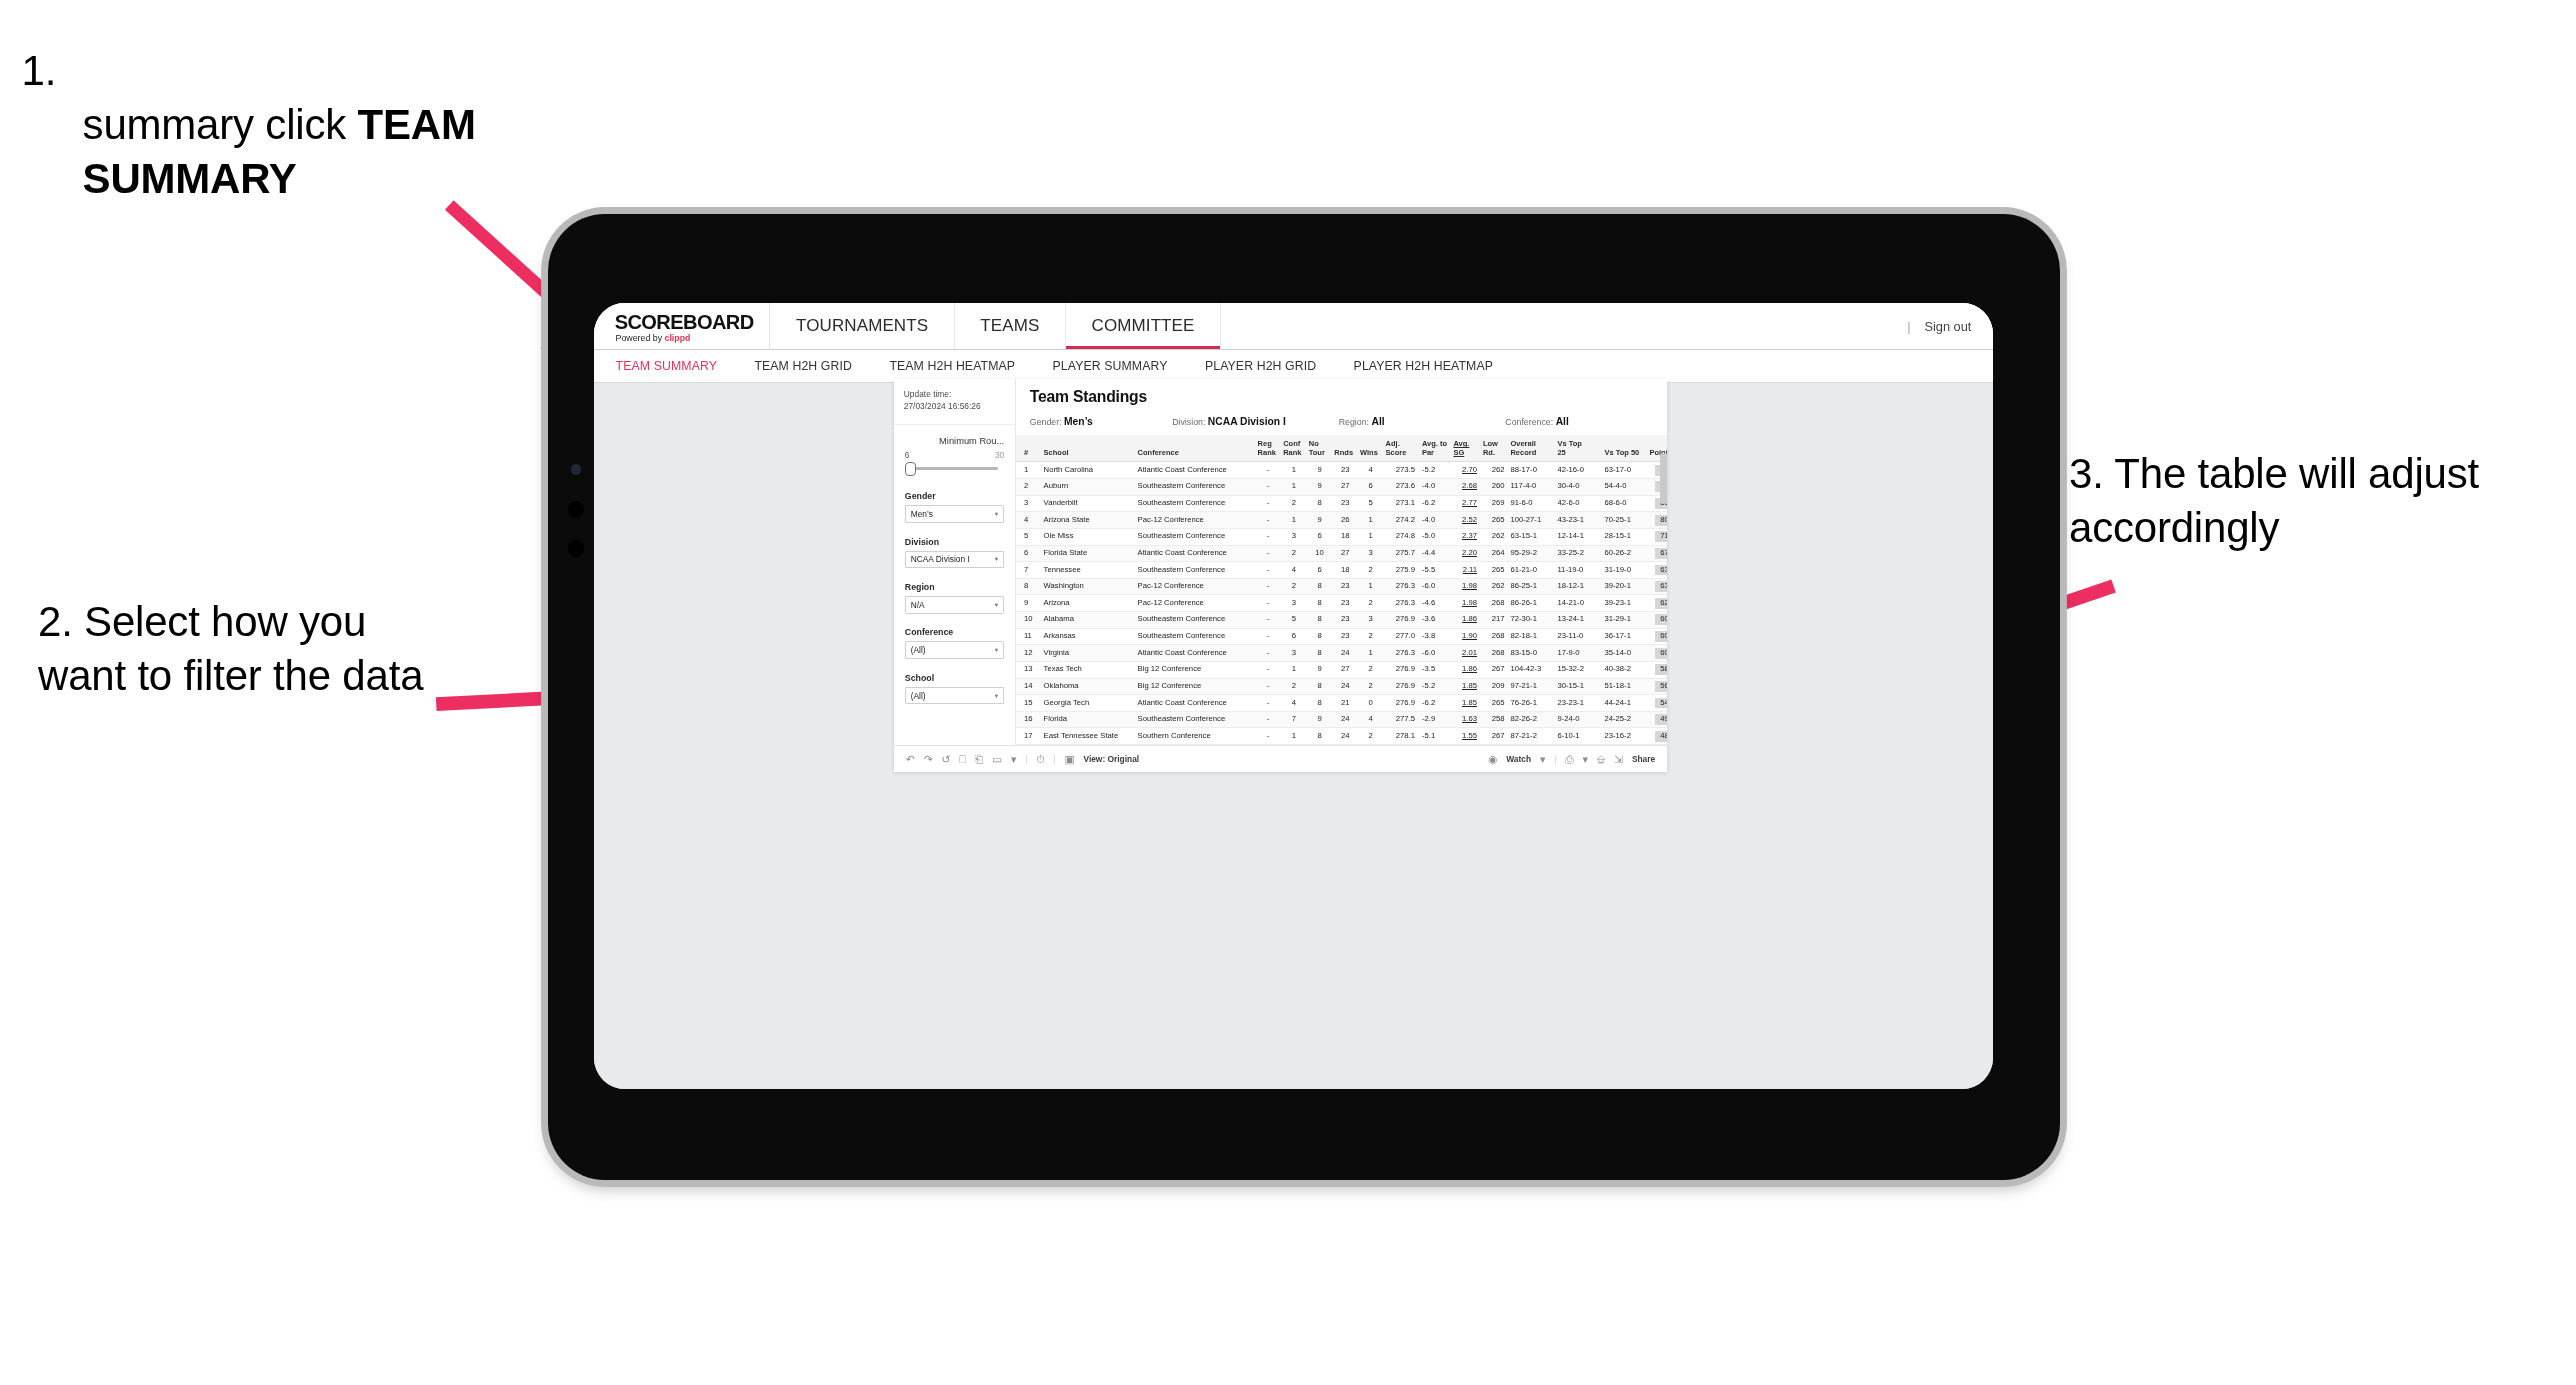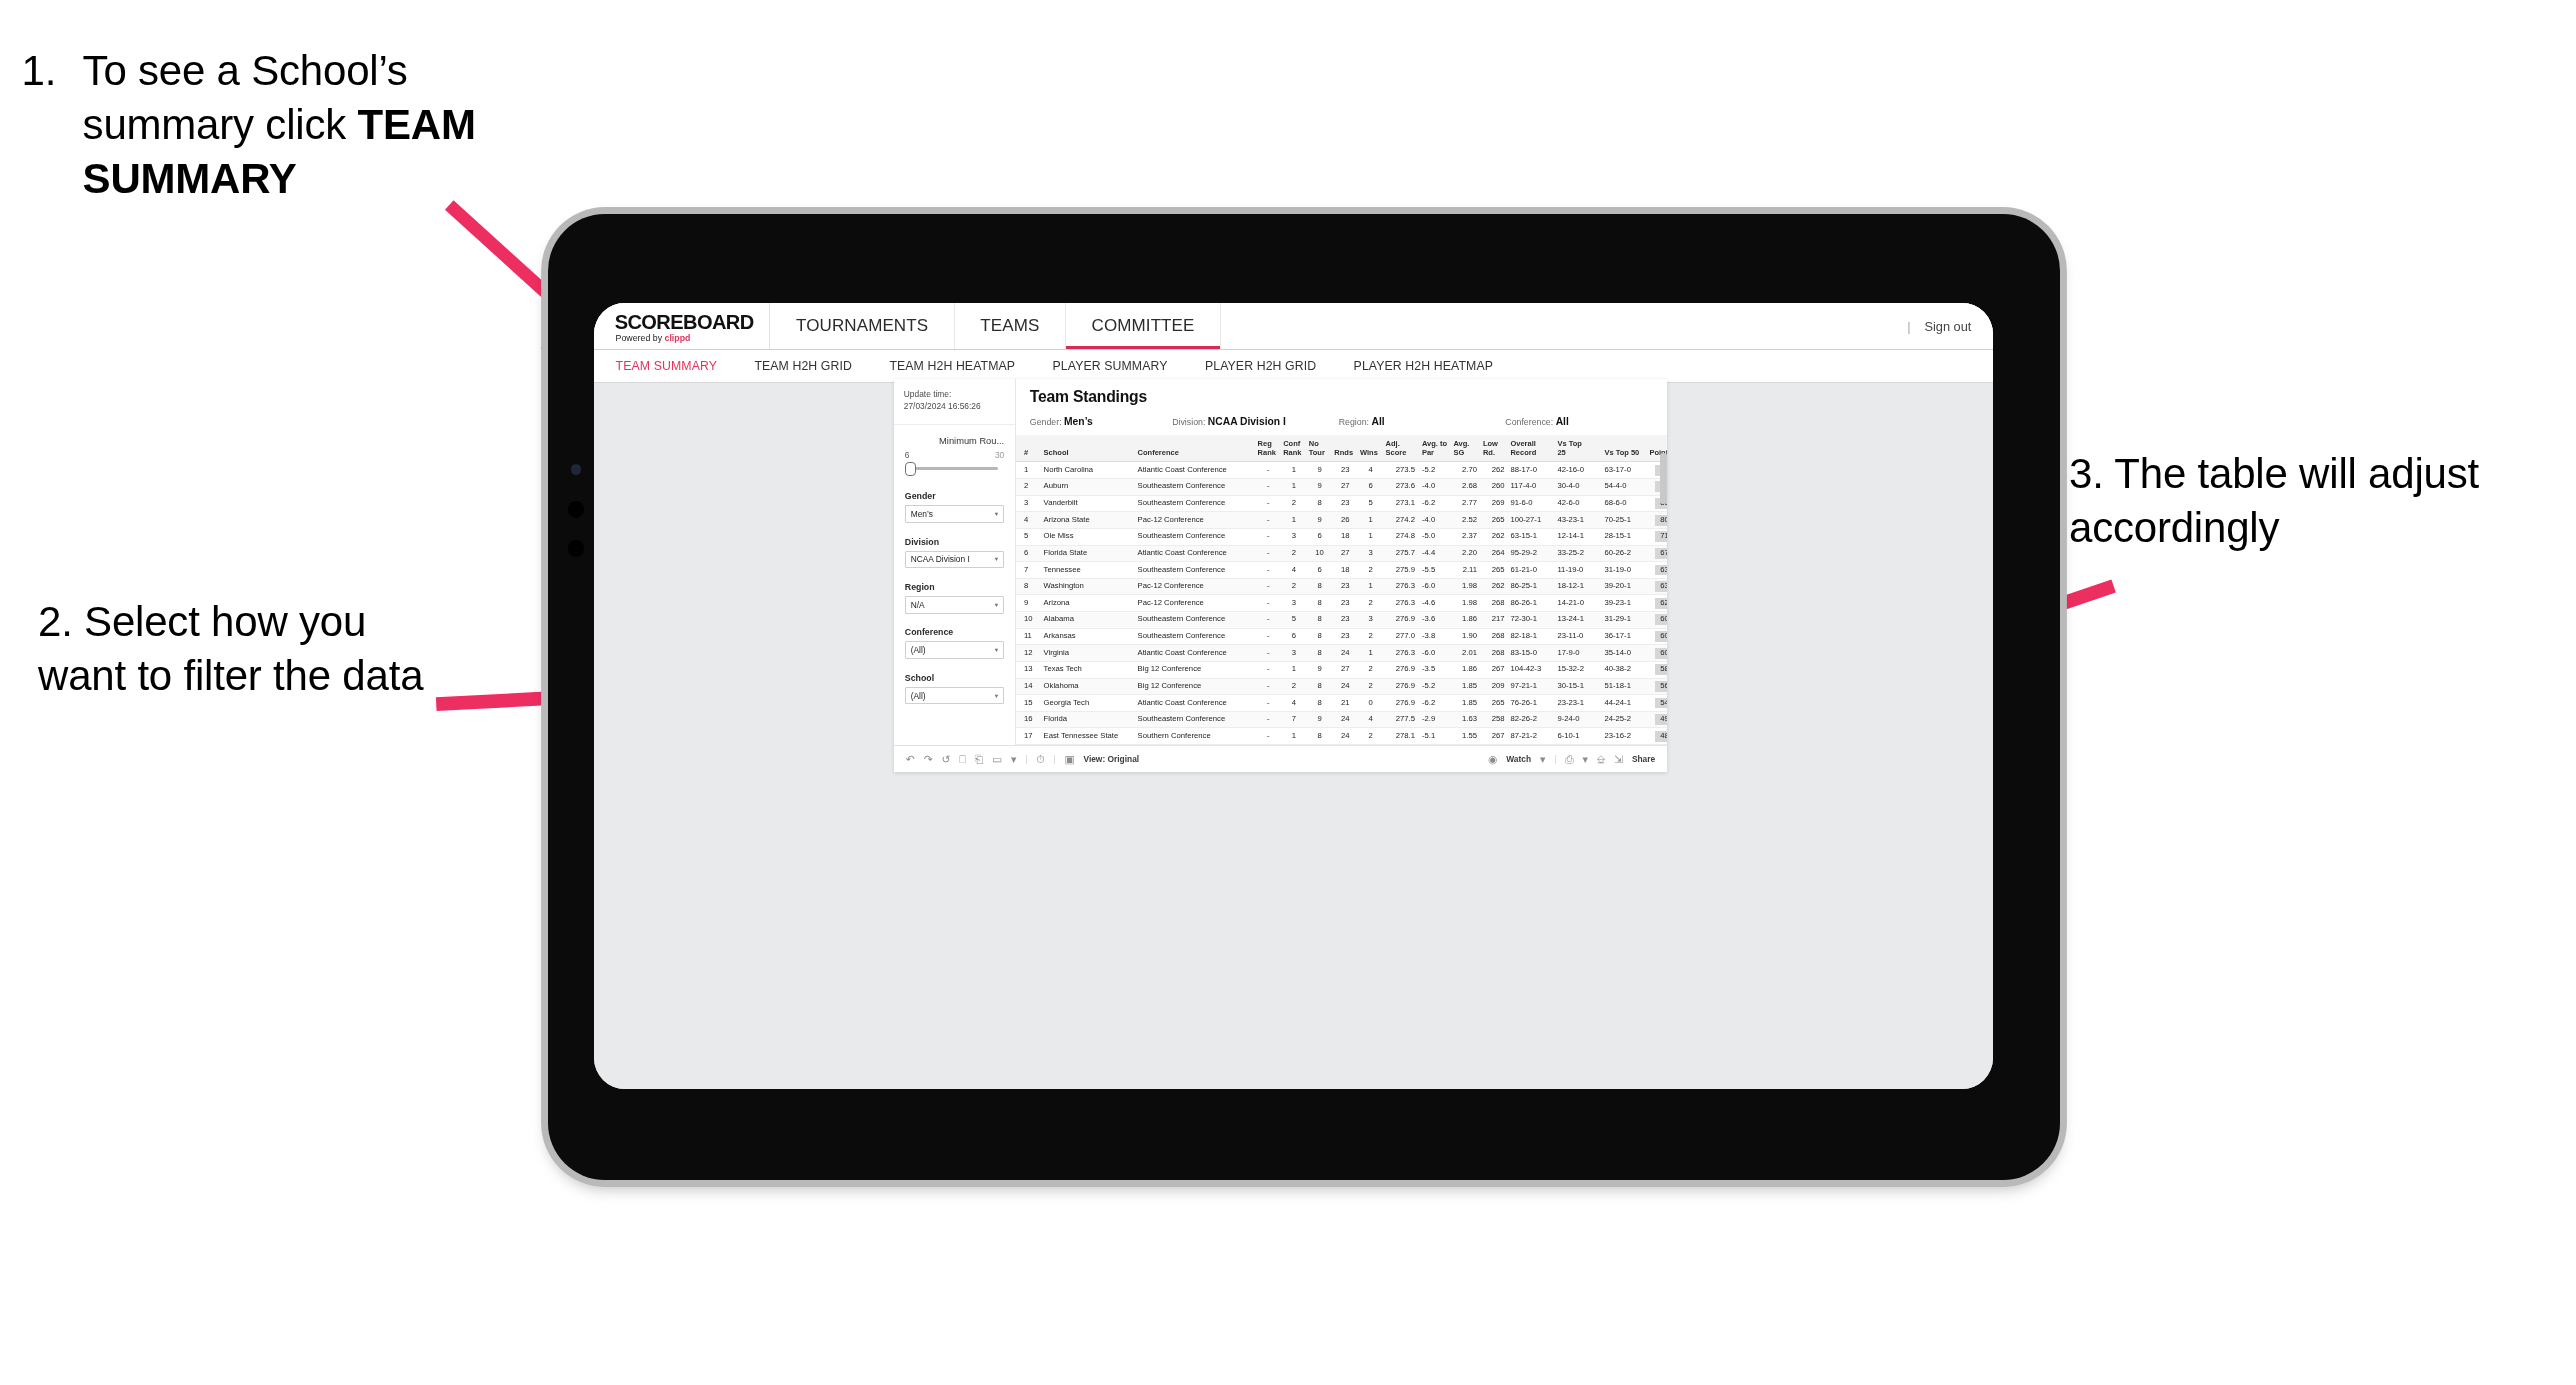--- a/index.html
+++ b/index.html
@@ -180,21 +180,21 @@
     line-height:1.15;
     font-size:7.7px;
   }
   tbody tr:nth-child(even) td{background:#fafafa;}
   .c-num{width:15.7px;text-align:left;padding-left:7.9px!important;}
   .c-school{width:90px;}
   .c-conf{width:116px;}
   .c-reg,.c-cr,.c-nt,.c-rn,.c-wn{width:21.6px;text-align:center;}
   .c-adj{width:29.5px;text-align:right;padding-right:4.9px!important;}
   .c-atp{width:27.5px;text-align:left;}
-  .c-sg{width:23.6px;text-align:right;padding-right:3.9px!important;}
+  .c-sg{width:23.6px;text-align:right;padding-right:3.9px!important;text-decoration:underline;}
   .c-lr{width:21.6px;text-align:right;padding-right:3.9px!important;}
   .c-or{width:43px;}
   .c-t25{width:43px;}
   .c-t50{width:41px;}
   .c-pts{width:33px;text-align:right;padding-right:5.9px!important;}
   td.c-pts span{background:#d6d6d6;display:inline-block;padding:1px 2.9px;min-width:21.6px;text-align:right;}
   .scrollbar{
     position:absolute;right:0;top:17.7px;width:6.9px;height:51px;background:#c9c9c9;border-radius:3.9px;
   }
 
@@ -211,21 +211,21 @@
   .dash-foot .vbar{color:#d0d0d0;}
   .dash-foot .grow{flex:1;}
   .dash-foot .lbl{color:#3c3c3c;font-weight:700;font-size:8.4px;}
 </style>
 </head>
 <body>
 
 <div class="anno" id="anno-1">
   <span class="num">1.</span>
   <span class="txt">
-    <span>To see a School’s</span><br>
+    <br>
     <span>summary click </span><b>TEAM SUMMARY</b>
   </span>
 </div>
 
 <div class="anno" id="anno-2">2. Select how you want to filter the data</div>
 
 <div class="anno" id="anno-3">3. The table will adjust accordingly</div>
 
 <svg class="arrow-svg" style="left:447px;top:201px;width:197px;height:167px;" viewBox="0 0 200 170">
   <path d="M6 6 L148 135 L127 139 L150 160 L158 129 L140 137 Z" fill="#ED2E61"></path>

